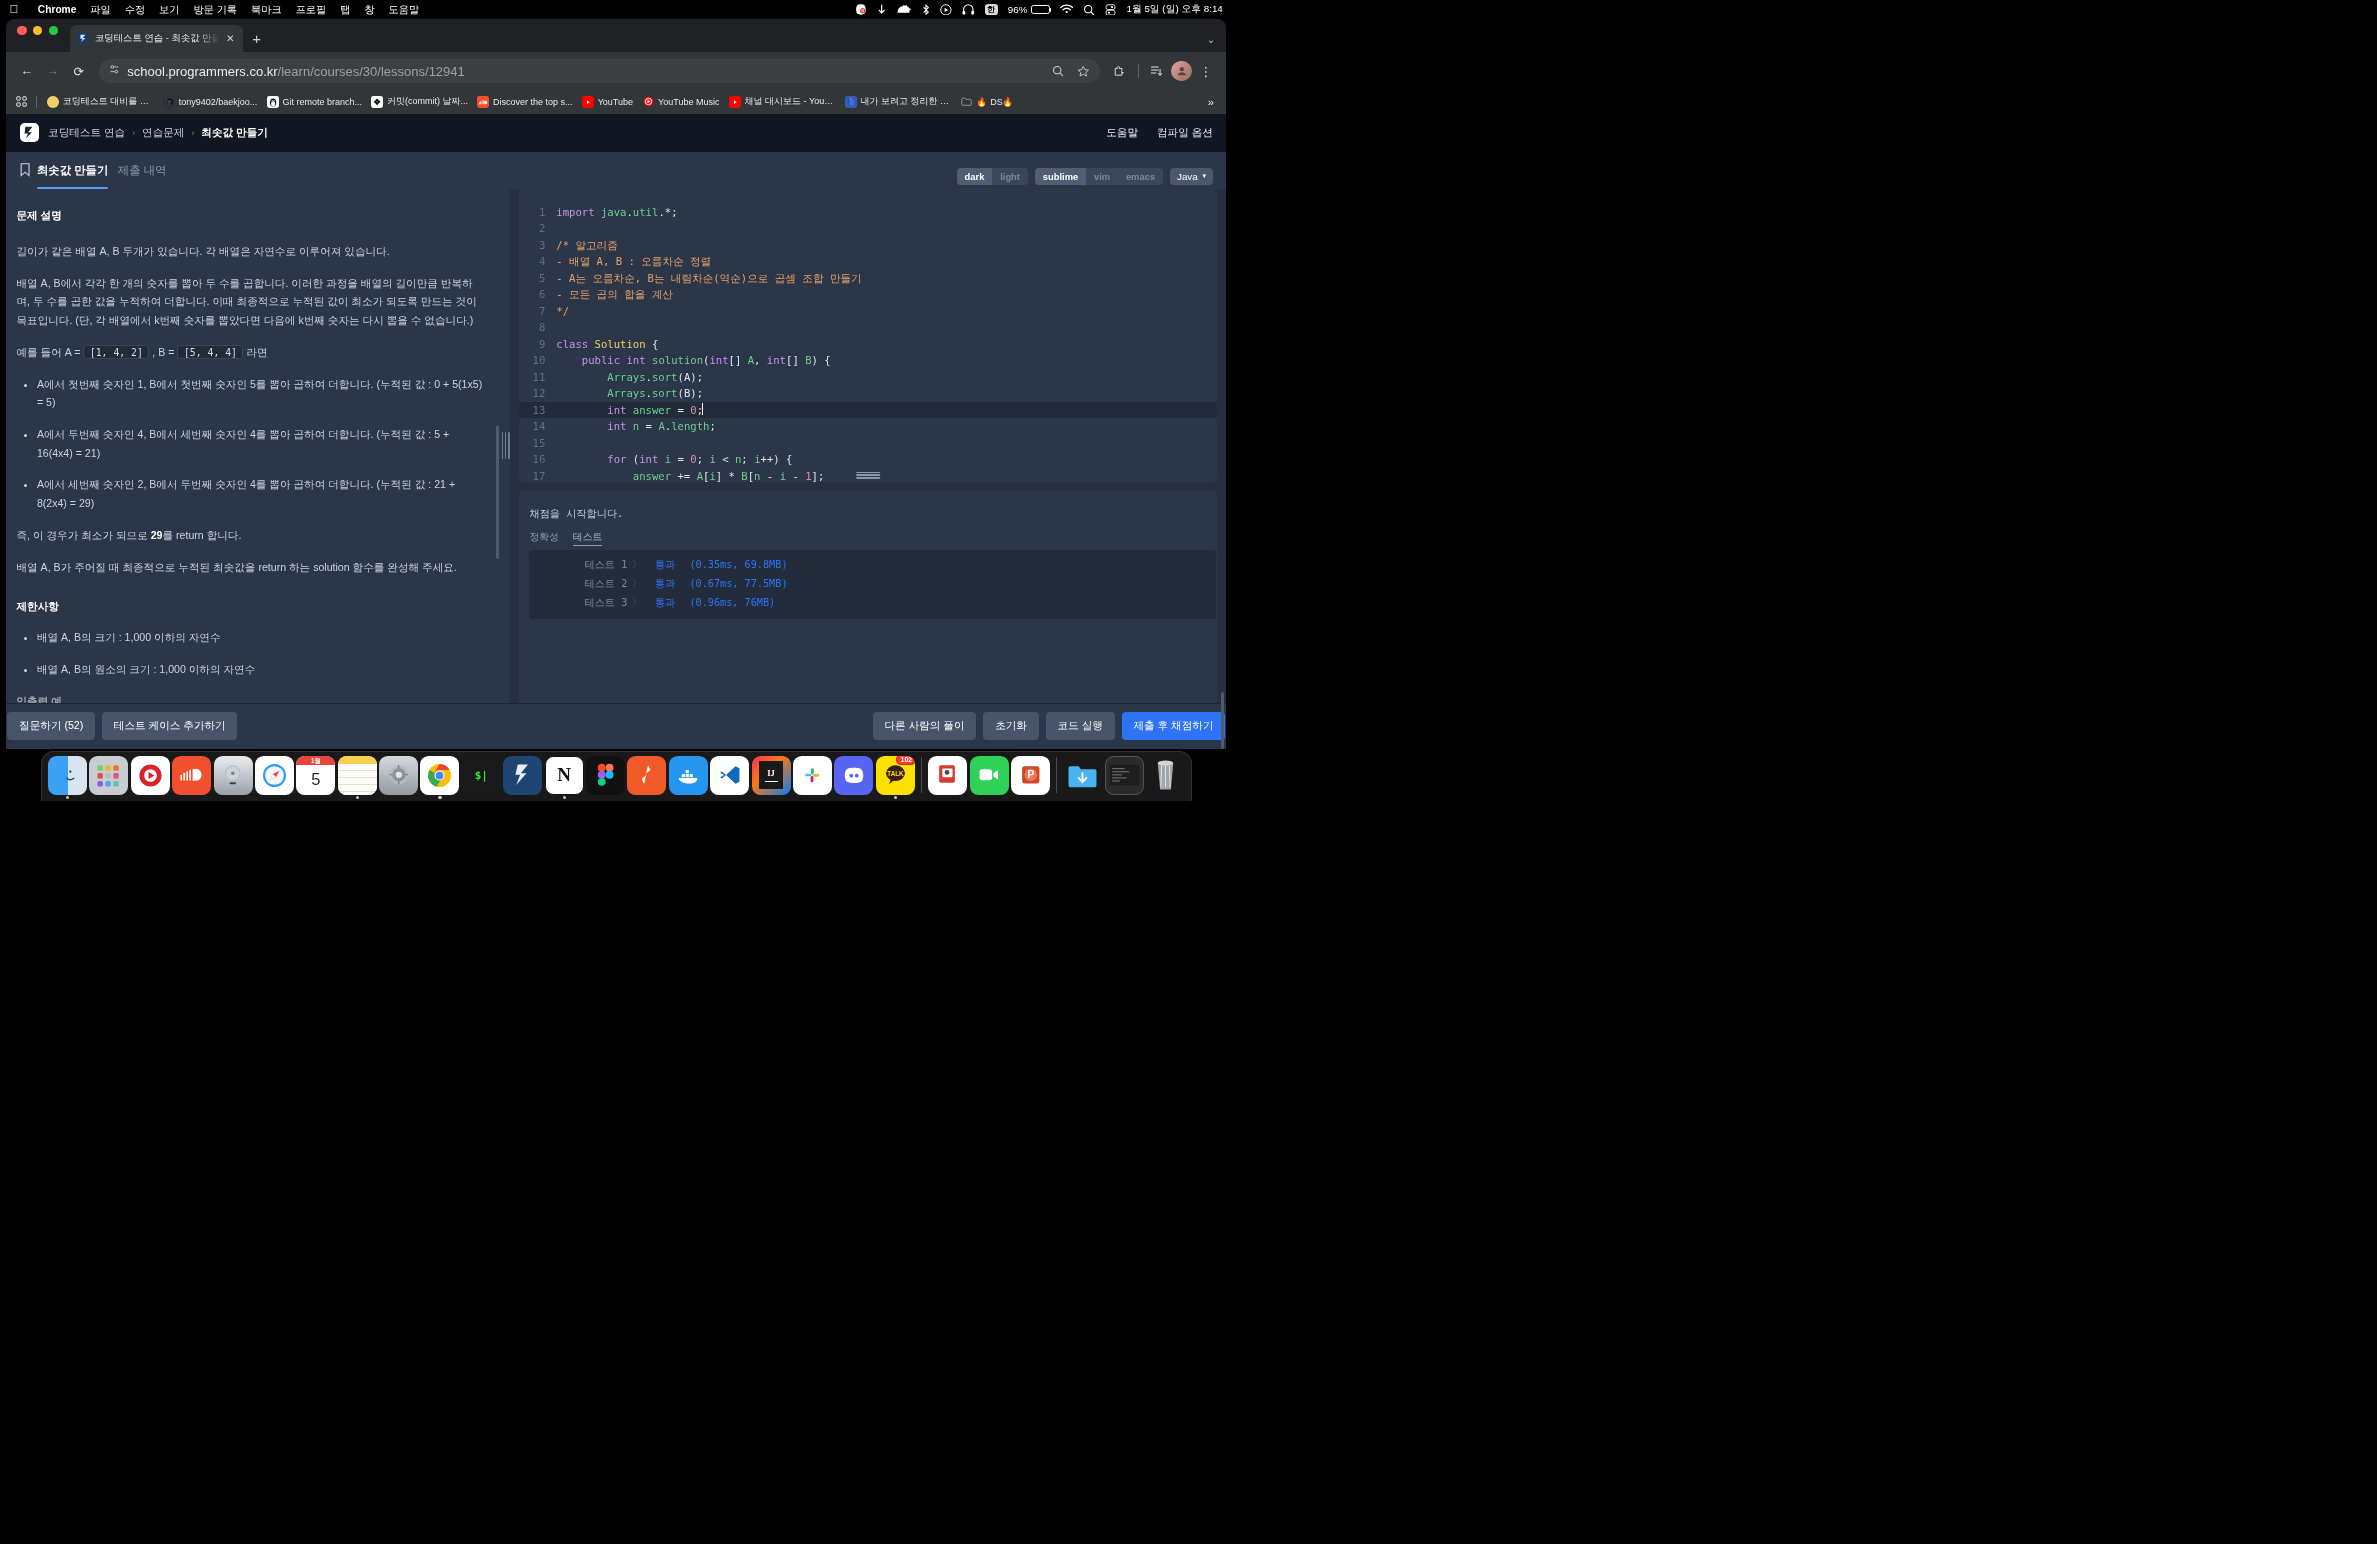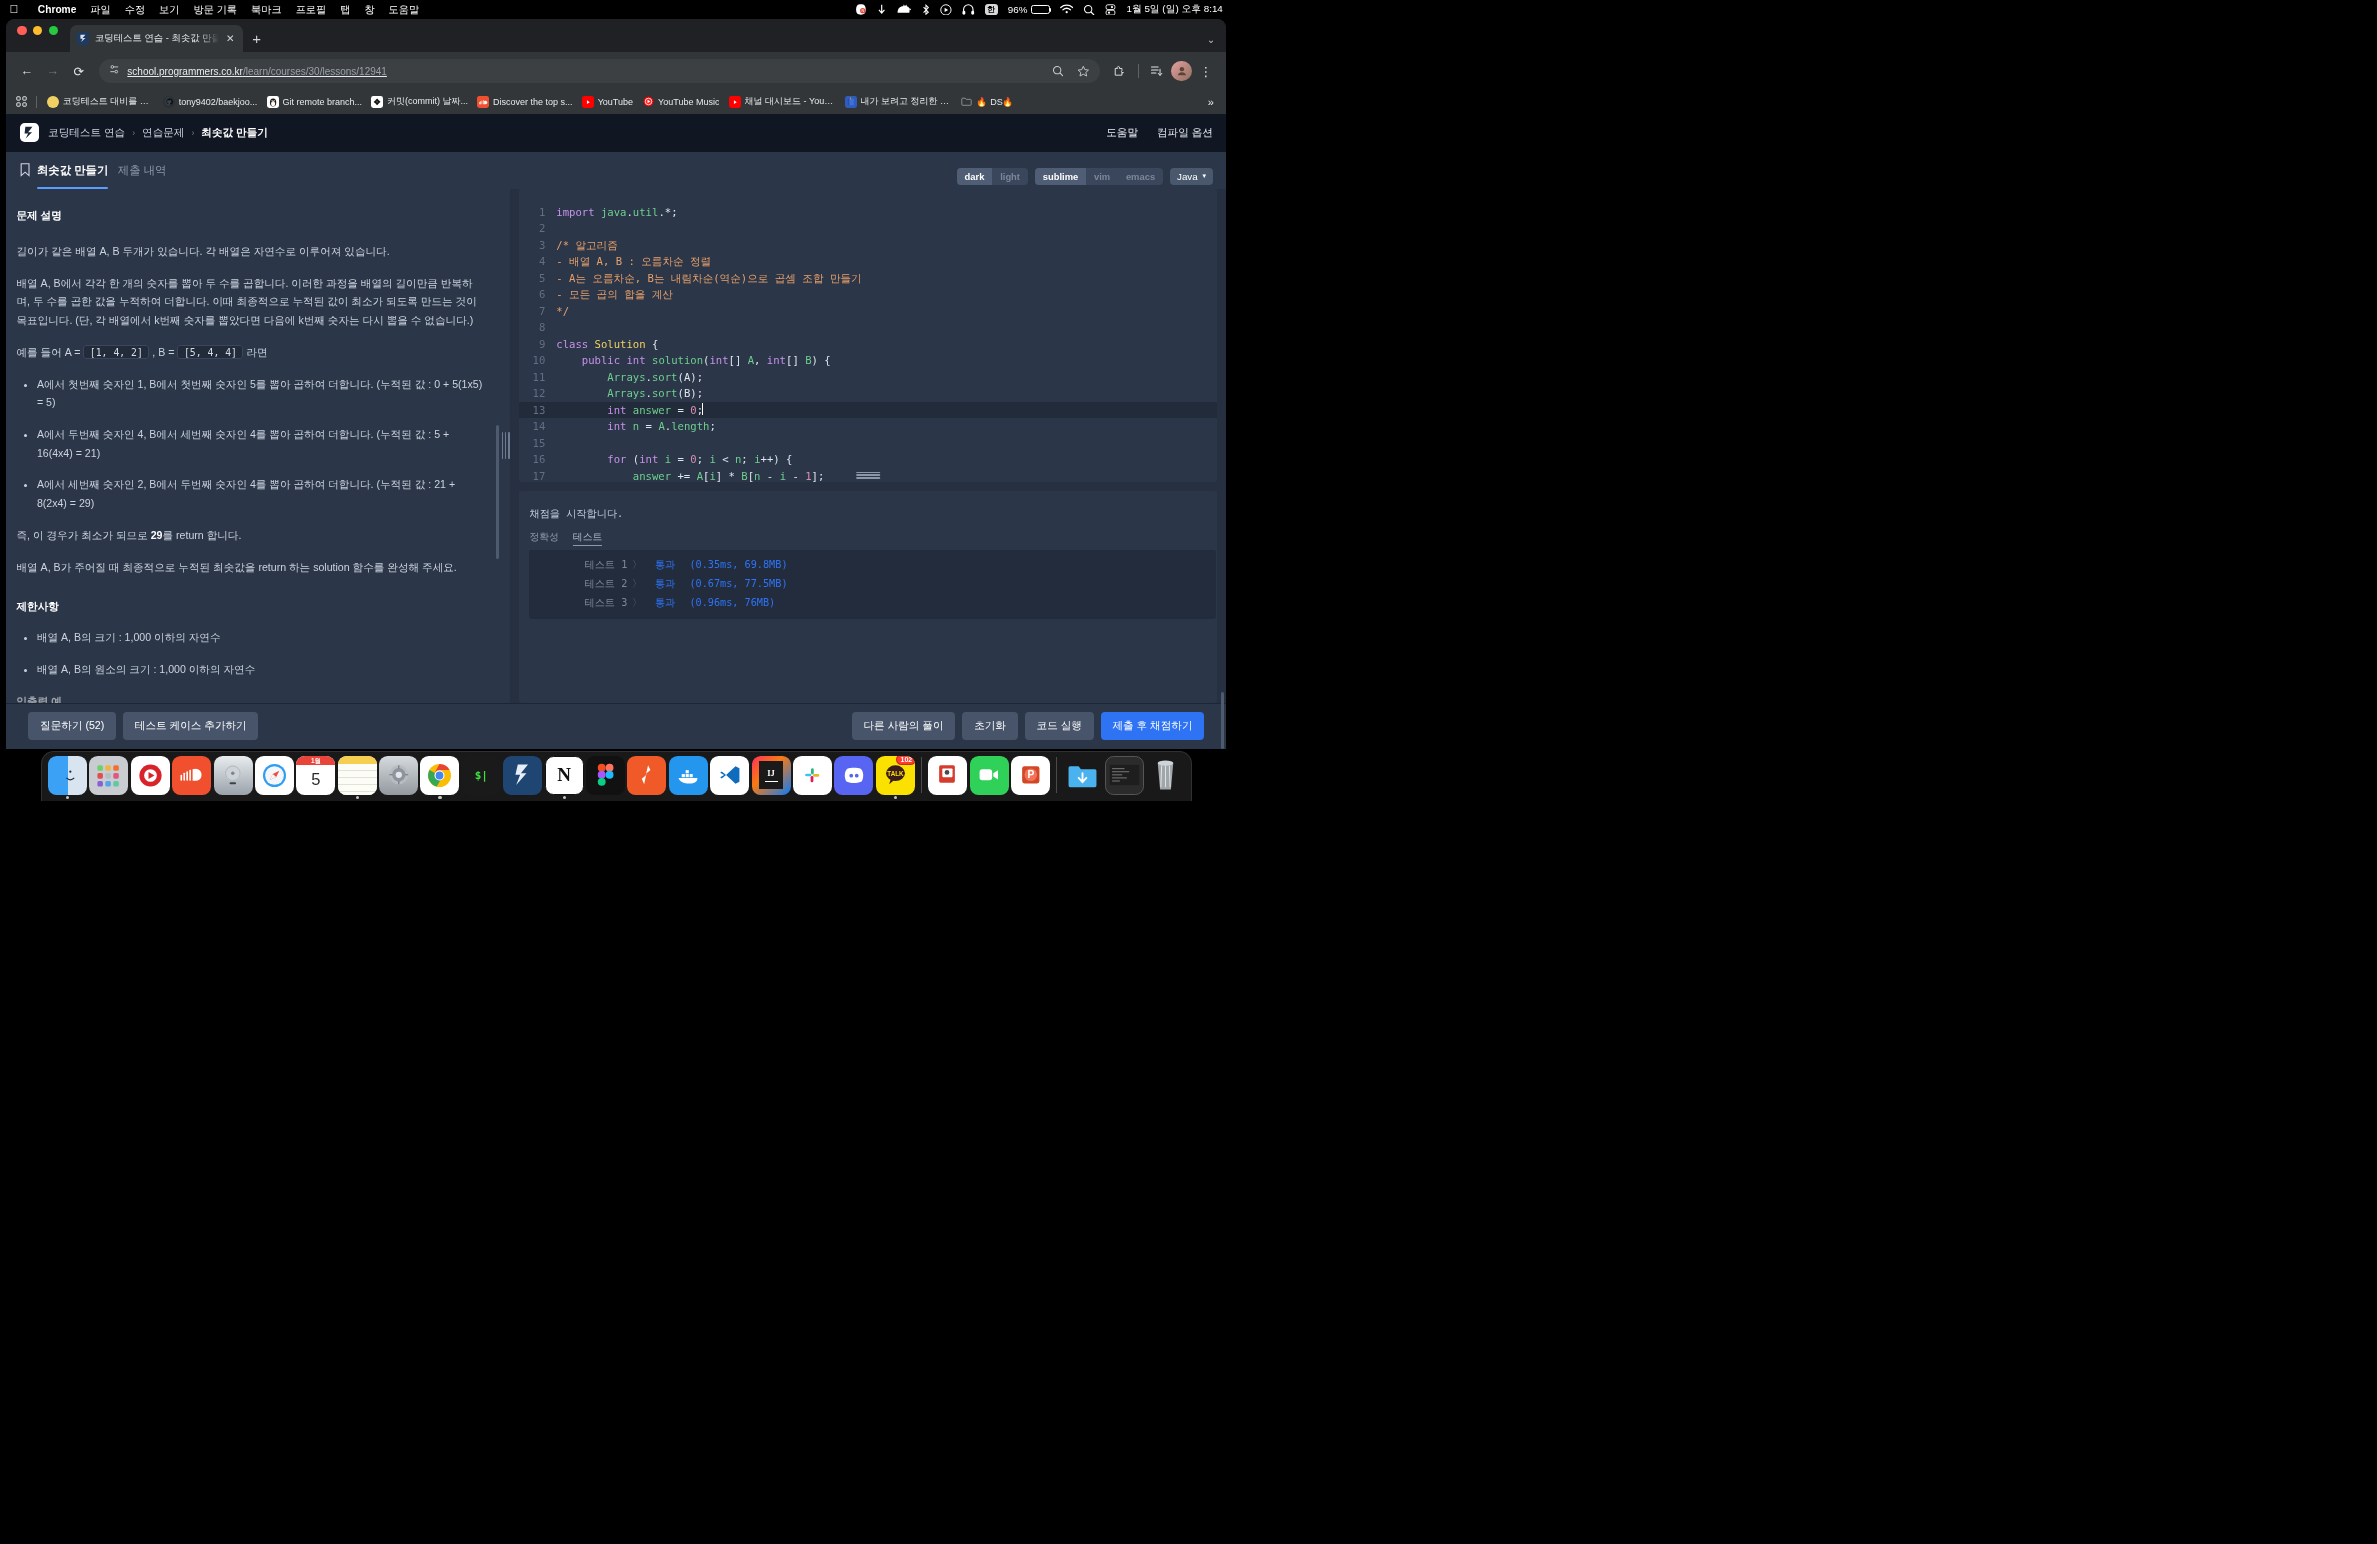--- a/index.html
+++ b/index.html
@@ -86,21 +86,21 @@
     width:23.6px; height:23.6px; border-radius:50%;
     display:flex; align-items:center; justify-content:center;
     color:#e3e5e8; font-size:12.6px; flex:0 0 23.6px;
   }
   .tb-btn.dim { color:#75797c; }
   #omnibox {
     flex:1; height:23.6px; background:#3c4043; border-radius:12.6px;
     display:flex; align-items:center; padding:0 4.7px 0 8.6px; margin:0 6.3px;
     gap:7px; min-width:0;
   }
-  .url { font-size:10px; color:#e8eaed; white-space:nowrap; overflow:hidden;text-decoration:underline; }
+  .url { font-size:13px; color:#e8eaed; white-space:nowrap; overflow:hidden; }
   .url .dim { color:#9aa0a6; }
   .omni-right { margin-left:auto; display:flex; align-items:center; gap:1.6px; }
   .tb-sep { width:0.8px; height:14px; background:#5f6368; margin:0 3.9px; }
   .avatar-btn {
     width:20.4px; height:20.4px; border-radius:50%;
     background:linear-gradient(135deg,#e5a0a0,#8f6f5f);
     display:flex; align-items:center; justify-content:center;
     font-size:8.6px; color:#fff; flex:0 0 20.4px;
   }
 
@@ -250,21 +250,21 @@
   .tline .pass { color:#2f73f5;margin-left:8px; }
   .tline .arrow { color:#5b6678; margin:0 4.7px; }
   #result-scroll {
     position:absolute; right:2.4px; top:503px; width:3.1px; height:57px;
     background:#4e5a6e; border-radius:1.6px;
   }
 
   
   #actionbar {
     height:46px; background:#2b3648; border-top:0.8px solid #1d2634;
-    display:flex; align-items:center; padding:0 22px; gap:7px;
+    display:flex; align-items:center; padding:0 1px; gap:7px;
   }
   .btn {
     background:#47546a; color:#fff; border-radius:3.9px;
     padding:7px 11.8px; font-size:10.6px; white-space:nowrap;
   }
   .btn.primary { background:#2f73f5; }
   .ab-right { margin-left:auto; display:flex; gap:7px; }
 
   
   #dock {

